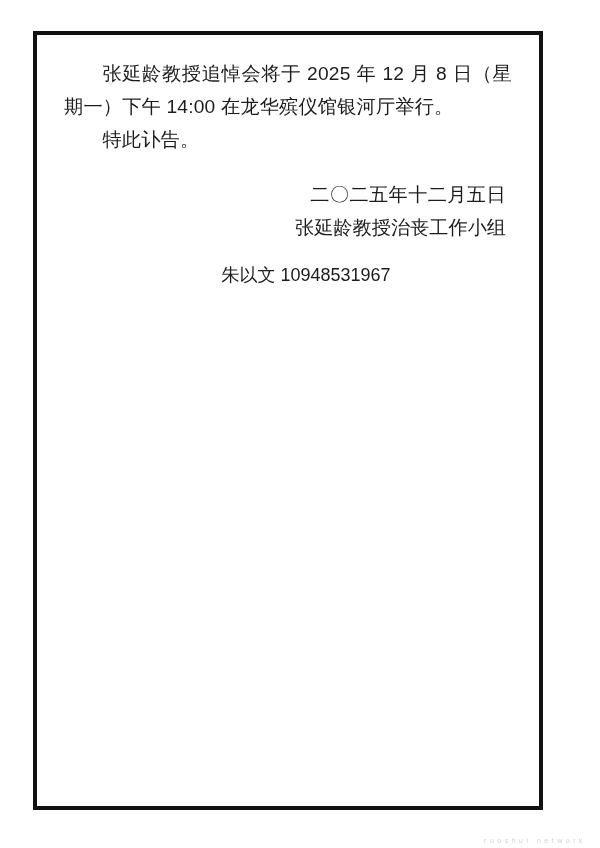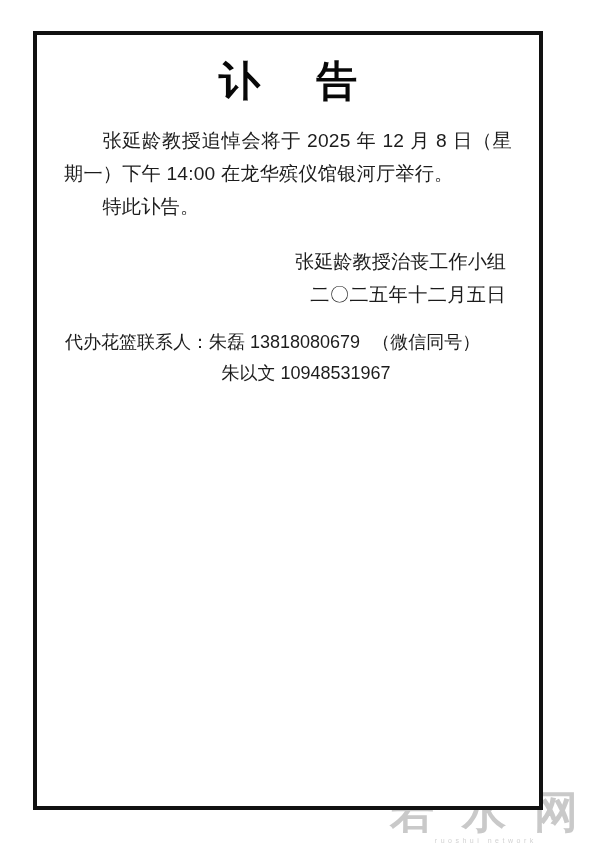--- a/index.html
+++ b/index.html
@@ -133,42 +133,37 @@
     letter-spacing: 0.5em;
     text-indent: 0.5em;
     color: #d2d2d2;
     margin-top: 3px;
   }
 </style>
 </head>
 <body>
 
 <div id="watermark">
-  <div id="watermark-text">若 水 网</div>
   <div id="watermark-sub">ruoshui network</div>
 </div>
 
 <div id="notice-frame">
   <div id="notice-inner">
 
-    <h1 id="notice-title">讣 告</h1>
 
     <div class="body-block">
       <p class="para">张延龄教授追悼会将于 2025 年 12 月 8 日（星期一）下午 14:00 在龙华殡仪馆银河厅举行。</p>
       <p class="para">特此讣告。</p>
     </div>
 
     <div id="signature-block">
+      <div class="signature-line" id="signature-date">二〇二五年十二月五日</div>
       <div class="signature-line" id="signature-org">张延龄教授治丧工作小组</div>
-      <div class="signature-line" id="signature-date">二〇二五年十二月五日</div>
     </div>
 
     <div id="contact-block">
-      <div class="contact-line first">
-        <span>代办花篮联系人：</span><span>朱磊</span>&nbsp;<span>13818080679</span><span class="contact-gap"></span><span>（微信同号）</span>
-      </div>
       <div class="contact-line second">
         <span>朱以文</span>&nbsp;<span>10948531967</span>
       </div>
     </div>
 
   </div>
 </div>
 
 </body></html>

